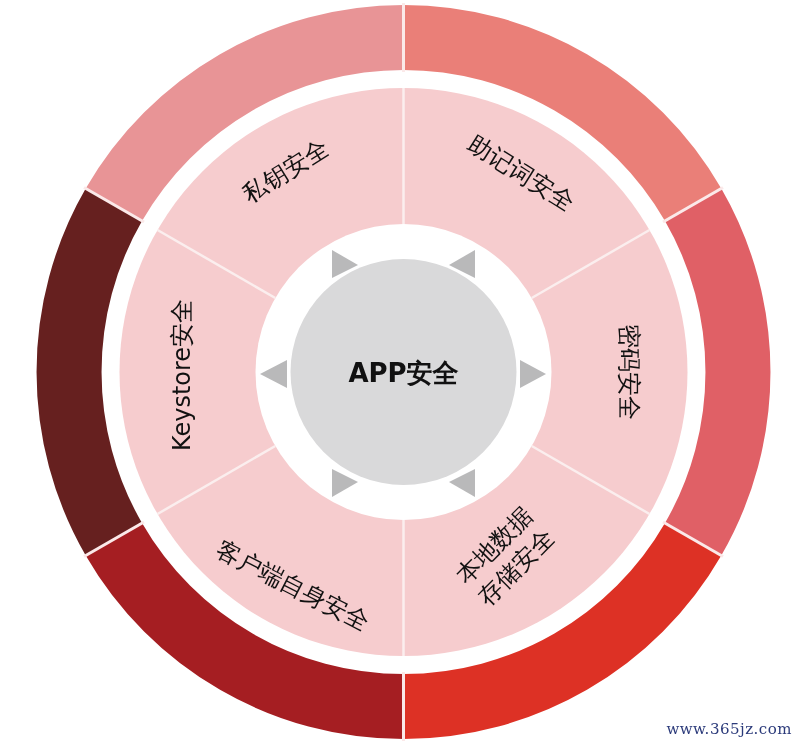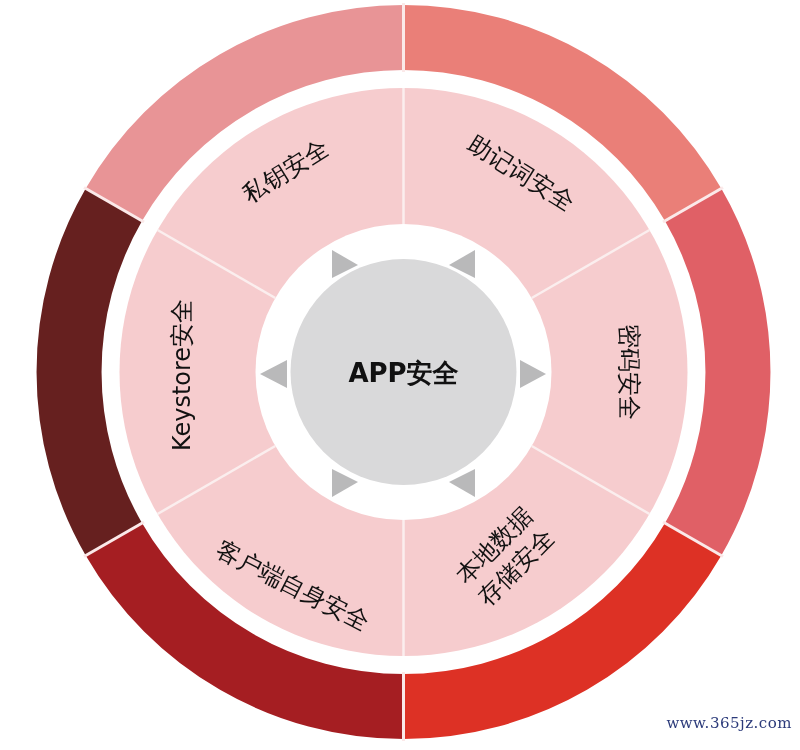--- a/index.html
+++ b/index.html
@@ -1,20 +1,20 @@
 <!DOCTYPE html>
 <html><head>
 <meta charset="utf-8">
 <style>
   html, body { margin: 0; padding: 0; background: #ffffff; }
   body { width: 800px; height: 750px; position: relative; overflow: hidden; font-family: "DejaVu Sans", sans-serif; }
   #diagram { position: absolute; left: 0; top: 0; }
   .seg-label { font-family: "DejaVu Sans", sans-serif; font-size: 24px; fill: #111111; }
   .center-label { font-family: "DejaVu Sans", sans-serif; font-size: 26px; font-weight: bold; fill: #111111; }
-  .watermark { position: absolute; right: 8px; bottom: 18px; font-family: "DejaVu Serif", serif; font-size: 15px; color: #2b3a7a; letter-spacing: 0.5px; }
+  .watermark { position: absolute; right: 8px; bottom: 12px; font-family: "DejaVu Serif", serif; font-size: 15px; color: #2b3a7a; letter-spacing: 0.5px; }
 </style>
 </head>
 <body>
 
 <svg id="diagram" width="800" height="750" viewBox="0 0 800 750" xmlns="http://www.w3.org/2000/svg">
 
   <g>
 
     <path fill="#ea7f78" d="M403.5,5 A367,367 0 0 1 721.3,188.5 L665.0,221.0 A302,302 0 0 0 403.5,70 Z"></path>
 

